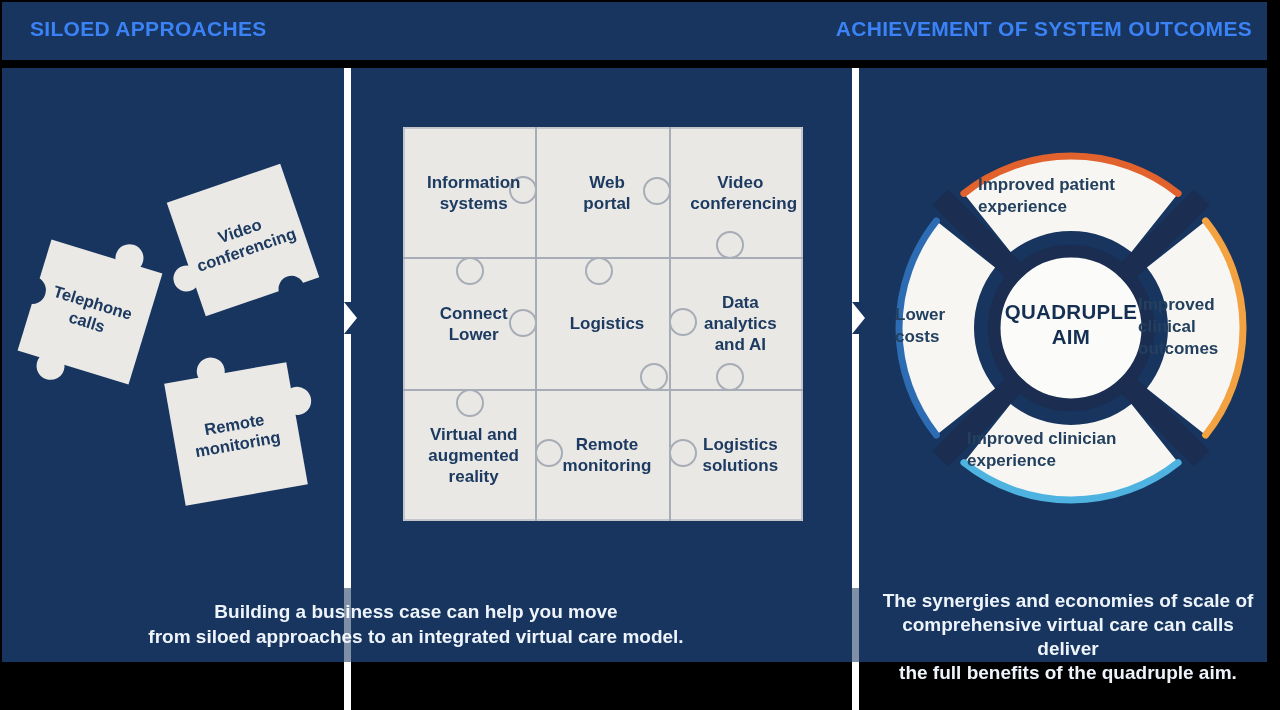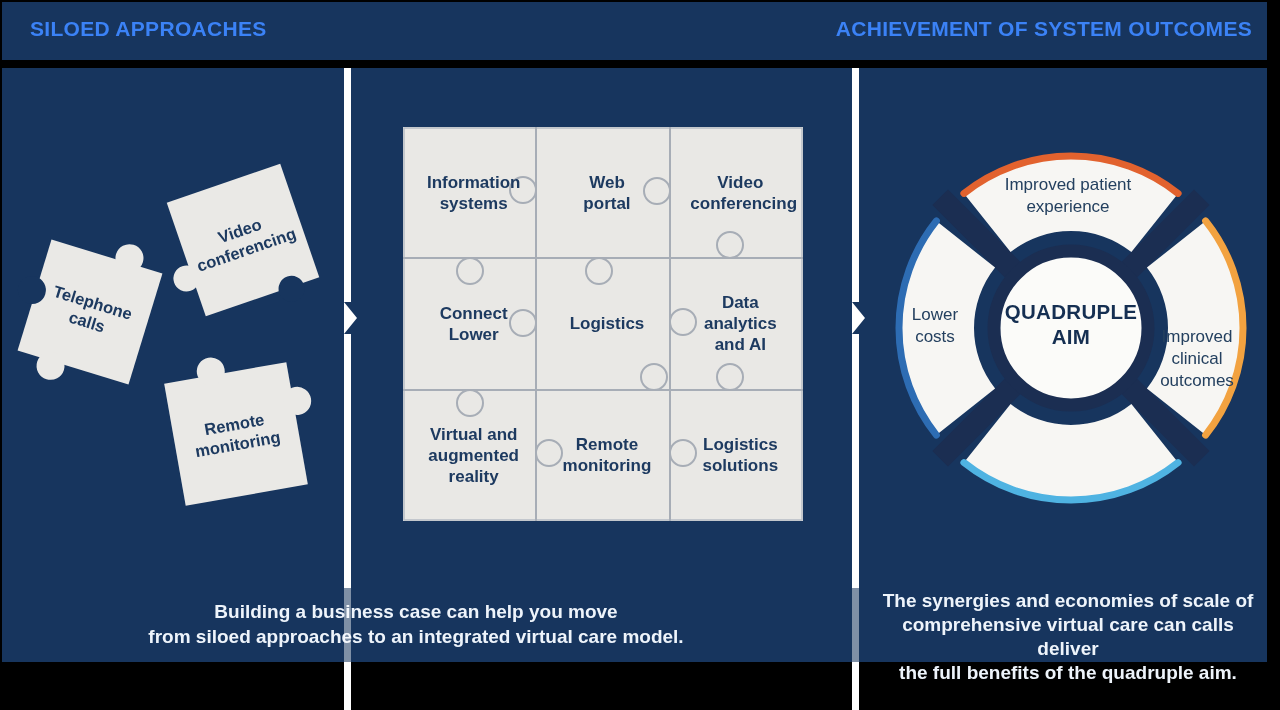--- a/index.html
+++ b/index.html
@@ -55,25 +55,25 @@
     font-weight:700;font-size:17px;line-height:21px;
   }
   .grid-cells .cell:nth-child(2) span{max-width:58px;}
   .grid-cells .cell:nth-child(4) span{max-width:76px;}
   .grid-cells .cell:nth-child(6) span{max-width:84px;}
 
   
   .aim-wrap{position:absolute;left:875px;top:140px;width:392px;height:372px;}
   .aim-label{
     position:absolute;transform:translate(-50%,-50%);color:#24405f;
-    font-size:17px;line-height:22px;text-align:center;font-weight:400;
+    font-size:17px;line-height:22px;font-weight:700;
   }
   .aim-label.top{left:1068px;top:196px;width:180px;}
   .aim-label.leftw{left:935px;top:326px;width:80px;}
-  .aim-label.rightw{left:1197px;top:327px;width:118px;margin-top:32px;}
+  .aim-label.rightw{left:1197px;top:327px;width:118px;}
   .aim-label.bottom{left:1067px;top:450px;width:200px;}
   .aim-center-label{
     position:absolute;left:1071px;top:324px;width:156px;transform:translate(-50%,-50%);
     color:#152f52;font-size:20.5px;line-height:25px;font-weight:700;text-align:center;
     letter-spacing:.3px;
   }
 
   
   .caption{
     position:absolute;color:#eef4fb;font-weight:700;font-size:19px;line-height:25px;
@@ -189,20 +189,21 @@
 
     <path fill="none" stroke-width="7" stroke-linecap="round" d="M 88.9 53.4 A 172 172 0 0 1 303.1 53.4" stroke="#e2622e"></path>
     <path fill="none" stroke-width="7" stroke-linecap="round" d="M 330.6 80.9 A 172 172 0 0 1 330.6 295.1" stroke="#f2a240"></path>
     <path fill="none" stroke-width="7" stroke-linecap="round" d="M 303.1 322.6 A 172 172 0 0 1 88.9 322.6" stroke="#4fb3e2"></path>
     <path fill="none" stroke-width="7" stroke-linecap="round" d="M 61.4 295.1 A 172 172 0 0 1 61.4 80.9" stroke="#2d6cb3"></path>
 
     <circle cx="196" cy="188" r="77" fill="#fbfbf9" stroke="#1b2e52" stroke-width="13"></circle>
   </svg>
   <div class="aim-label top">Improved patient experience</div>
   <div class="aim-label rightw">Improved clinical outcomes</div>
+  <div class="aim-label bottom">Improved clinician experience</div>
   <div class="aim-label leftw">Lower costs</div>
   <div class="aim-center-label">QUADRUPLE AIM</div>
 
   <div class="caption left-cap">
     <div>Building a business case can help you move</div>
     <div>from siloed approaches to an integrated virtual care model.</div>
   </div>
   <div class="caption right-cap">
     <div>The synergies and economies of scale of</div>
     <div>comprehensive virtual care can calls deliver</div>

